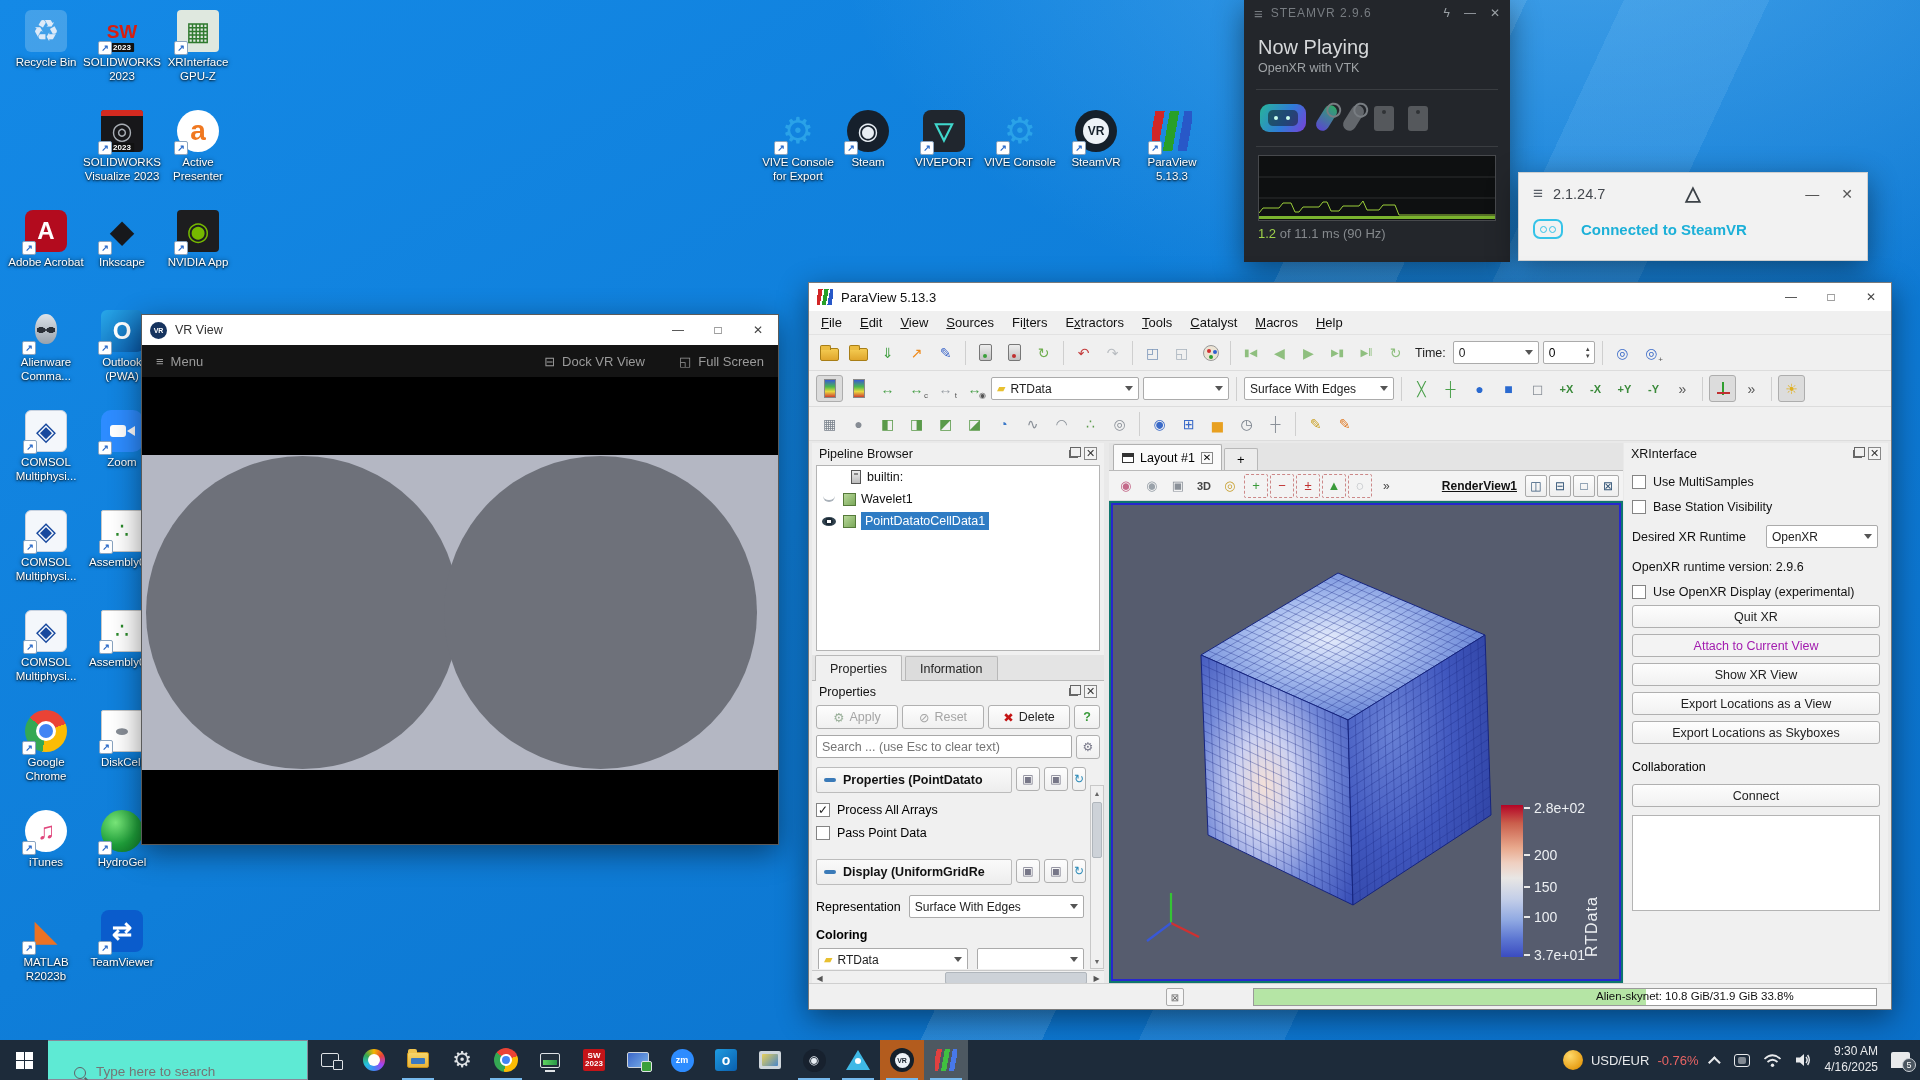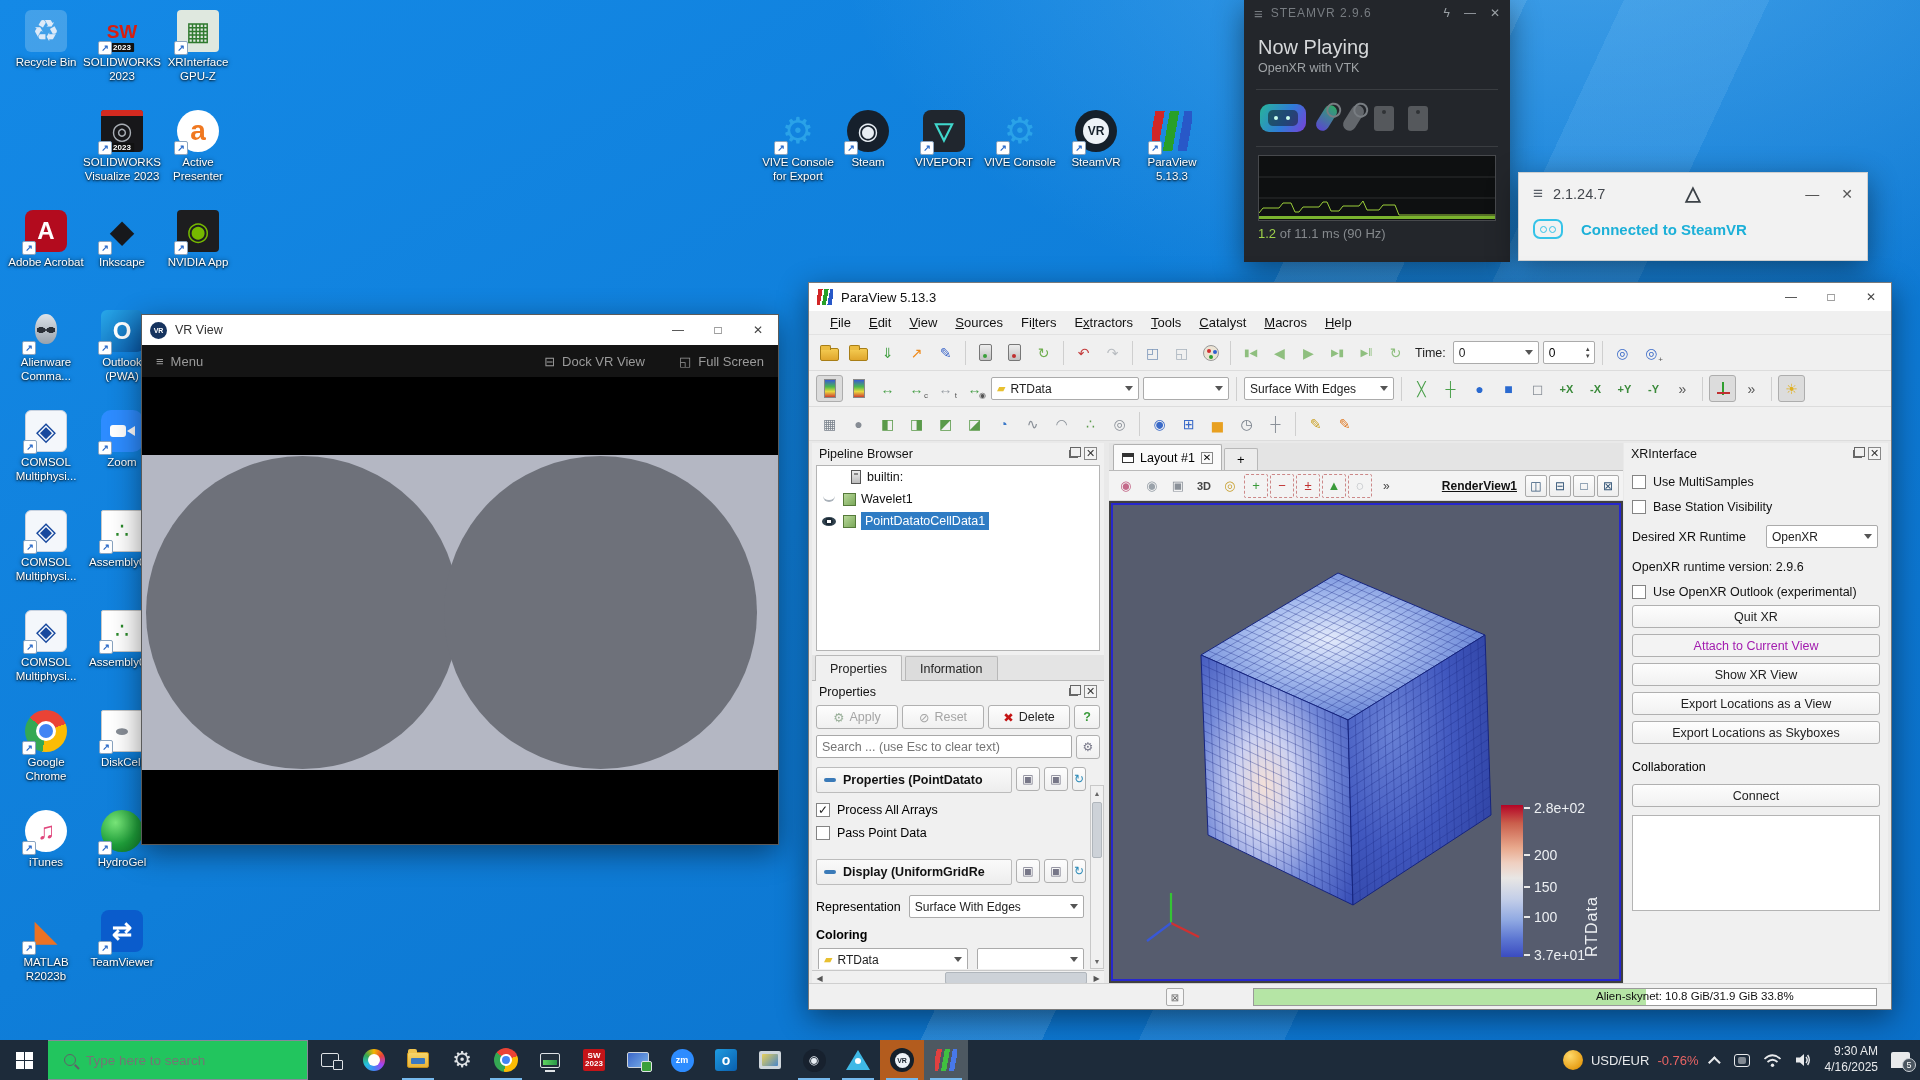--- a/index.html
+++ b/index.html
@@ -85,21 +85,21 @@
 .vrv-body{position:relative;height:467px;background:#000;overflow:hidden}
 .vrv-band{position:absolute;left:0;right:0;top:78px;height:315px;background:#b4b7c3;overflow:hidden}
 .vrv-circ{position:absolute;top:1px;width:313px;height:313px;border-radius:50%;background:#6e717a}
 
 .pv-win{left:808px;top:282px;width:1084px;height:728px;background:#f0f0f0;border:1px solid #7a7a7a}
 .pv-title{height:28px;background:#fff;display:flex;align-items:center;padding-left:8px}
 .pv-logo{width:16px;height:16px;position:relative}
 .pv-logo::before{content:'';position:absolute;inset:0;background:linear-gradient(100deg,transparent 0 8%,#d22626 8% 30%,transparent 30% 40%,#28a028 40% 62%,transparent 62% 70%,#2858c8 70% 92%,transparent 92%)}
 .pv-title .t{font-size:13px;color:#111;margin-left:8px}
 .pv-title .sp{margin-left:auto;display:flex;height:100%}
-.pv-menu{height:24px;background:#f0f0f0;display:flex;align-items:center;padding-left:12px;border-bottom:1px solid #e2e2e2}
+.pv-menu{height:24px;background:#f0f0f0;display:flex;align-items:center;padding-left:3px;border-bottom:1px solid #e2e2e2}
 .pv-menu .mi{padding:0 9px;font-size:13px;color:#111}
 .tbrow{height:36px;background:#f0f0f0;border-bottom:1px solid #dcdcdc;display:flex;align-items:center;padding:0 6px}
 .tbrow.r3{height:34px}
 .tbtn{min-width:27px;height:27px;display:flex;align-items:center;justify-content:center;margin:0 1px;border-radius:3px;border:1px solid transparent;position:relative;font-size:14px}
 .tbtn.pressed{background:#dcdcdc;border-color:#adadad}
 .tbtn .sub{position:absolute;right:1px;bottom:1px;font-size:8px;color:#555}
 .tbtn .txt{font-size:11px;font-weight:bold}
 .tsep{width:1px;height:24px;background:#cfcfcf;margin:0 5px;flex-shrink:0}
 .tlbl{font-size:12.5px;color:#222;margin:0 5px}
 .combo{height:23px;background:#fff;border:1px solid #ababab;border-radius:2px;display:flex;align-items:center;padding:0 5px;font-size:12px;color:#222;margin:0 2px;position:relative}
@@ -183,21 +183,21 @@
 .statusbar{position:absolute;left:0;right:0;bottom:0;height:26px;background:#f0f0f0;border-top:1px solid #cfcfcf}
 .abortbtn{position:absolute;left:357px;top:4px;width:18px;height:18px;border:1px solid #aaa;background:#f6f6f6;display:flex;align-items:center;justify-content:center;font-size:10px;color:#666;border-radius:2px}
 .membar{position:absolute;left:444px;right:14px;top:4px;height:18px;background:#fff;border:1px solid #9a9a9a;overflow:hidden}
 .membar .fill{position:absolute;left:0;top:0;bottom:0;width:63%;background:#b5e5a5}
 .membar .txt{position:absolute;left:55%;top:1px;font-size:11.5px;color:#111;white-space:nowrap}
 
 #taskbar{position:absolute;left:0;bottom:0;width:1920px;height:40px;background:#1d2b3a;display:flex;align-items:stretch;z-index:10}
 .startbtn{width:48px;display:flex;align-items:center;justify-content:center}
 .winflag{width:17px;height:17px;display:grid;grid-template-columns:8px 8px;grid-template-rows:8px 8px;gap:1px}
 .winflag span{background:#fff}
-.tsearch{width:260px;background:#22c55e;display:flex;align-items:center;gap:10px;padding:0 16px;border:1px solid #889;border-left:none}
+.tsearch{width:260px;background:#5eead4;display:flex;align-items:flex-end;gap:10px;padding:0 26px;border:1px solid #889;border-left:none}
 .tsearch input{border:none;outline:none;background:transparent;font-size:13.5px;color:#333;width:180px;font-family:"Liberation Sans",sans-serif}
 .mag{width:12px;height:12px;border:1.6px solid #5f6368;border-radius:50%;position:relative;flex-shrink:0}
 .mag::after{content:'';position:absolute;width:6px;height:1.6px;background:#5f6368;transform:rotate(45deg);left:9px;top:11px}
 .tbi{width:44px;display:flex;align-items:center;justify-content:center;position:relative}
 .tbi .ul{position:absolute;bottom:0;left:6px;right:6px;height:2px;background:#76b9ed}
 .tray{margin-left:auto;display:flex;align-items:center;gap:13px;padding-right:10px;color:#e8eaec}
 .stock{display:flex;align-items:center;gap:8px;font-size:13px}
 .coin{width:20px;height:20px;border-radius:50%;background:radial-gradient(circle at 35% 30%,#ffd96a,#e8a018 70%,#b87808);box-shadow:-3px 3px 0 -1px #c8必88}
 .chevup{width:9px;height:9px;border-left:2px solid #e8eaec;border-top:2px solid #e8eaec;transform:rotate(45deg) translateY(3px)}
 .meetic{width:16px;height:13px;border:1.6px solid #e8eaec;border-radius:3px;position:relative}
@@ -877,21 +877,21 @@
         </div>
         <div class="hsb">
           <span class="ar">◀</span>
           <span class="tr">
               <span class="th"></span>
             </span>
           <span class="ar">▶</span>
         </div>
       </div>
 
-      <div class="dock" style="left:300px;top:2px;width:514px;height:542px;background:#404040">
+      <div class="dock" style="left:300px;top:2px;width:514px;height:542px;background:#0f766e">
         <div class="ltabs">
           <span class="ltab">
             <span class="wic"></span>
             <span>Layout #1</span>
             <span style="font-size:10px;border:1px solid #888;width:12px;height:12px;display:flex;align-items:center;justify-content:center">✕</span>
           </span>
           <span class="ltab2">+</span>
         </div>
         <div class="vtb" id="view-toolbar">
             <span class="vtbtn">
@@ -1111,21 +1111,21 @@
           <span class="combo" style="width:112px">
               <span class="cv">OpenXR</span>
               <span class="car"></span>
             </span>
         </div>
         <div class="xrow" style="margin-top:12px">
             <span>OpenXR runtime version: 2.9.6</span>
           </div>
         <div class="xrow">
             <span class="cbx"></span>
-            <span>Use OpenXR Outlook (experimental)</span>
+            <span>Use OpenXR Display (experimental)</span>
           </div>
         <div id="xr-buttons">
             <div class="xbtn">Quit XR</div>
             <div class="xbtn dis">Attach to Current View</div>
             <div class="xbtn">Show XR View</div>
             <div class="xbtn">Export Locations as a View</div>
             <div class="xbtn">Export Locations as Skyboxes</div>
           </div>
         <div style="margin:16px 8px 0;font-size:12.5px">Collaboration</div>
         <div class="xbtn" style="margin-top:10px">Connect</div>

